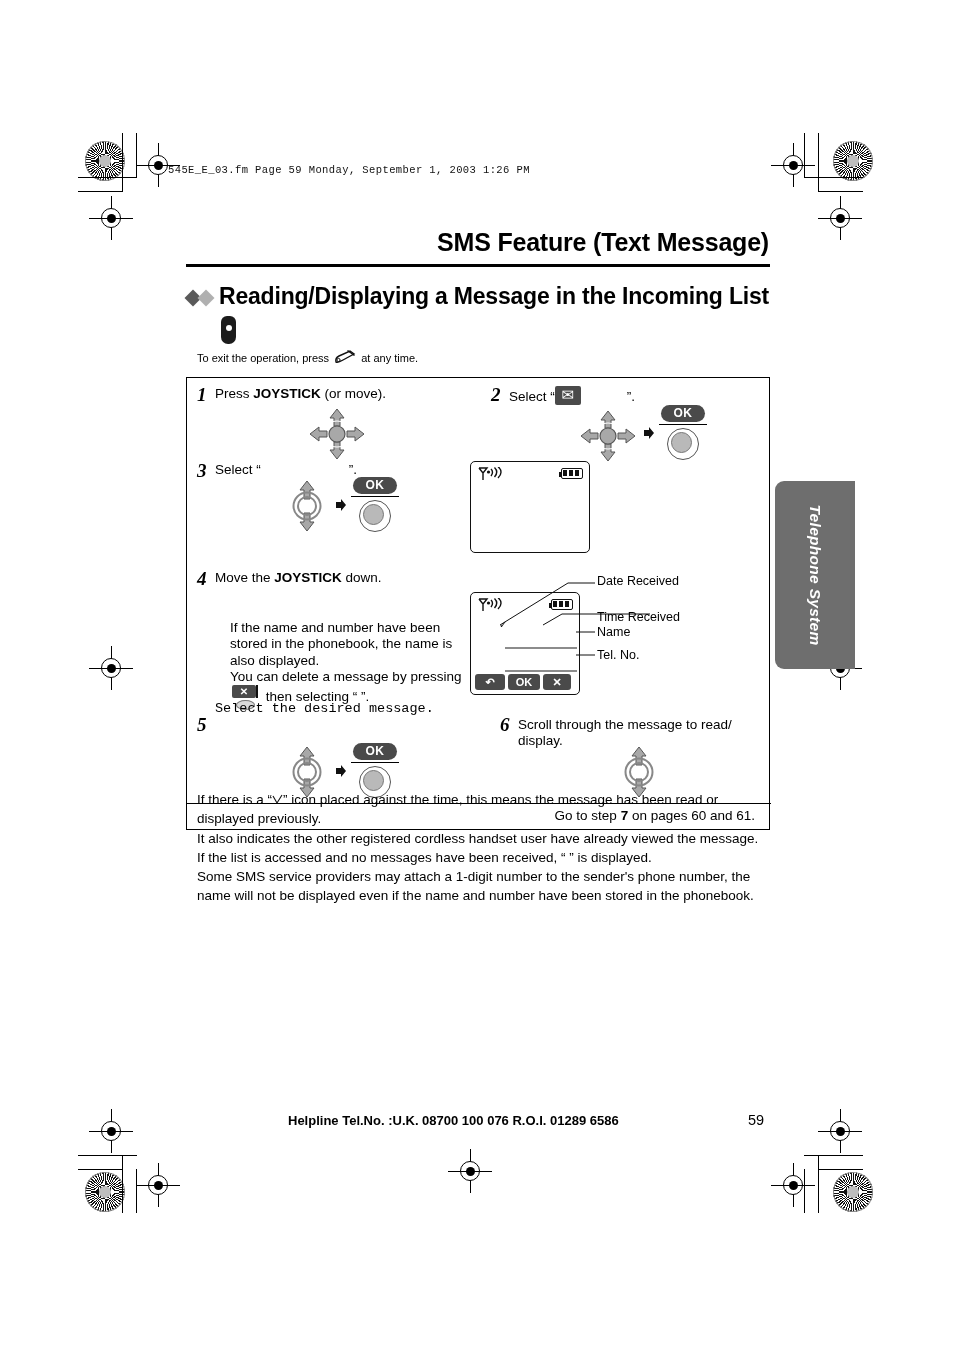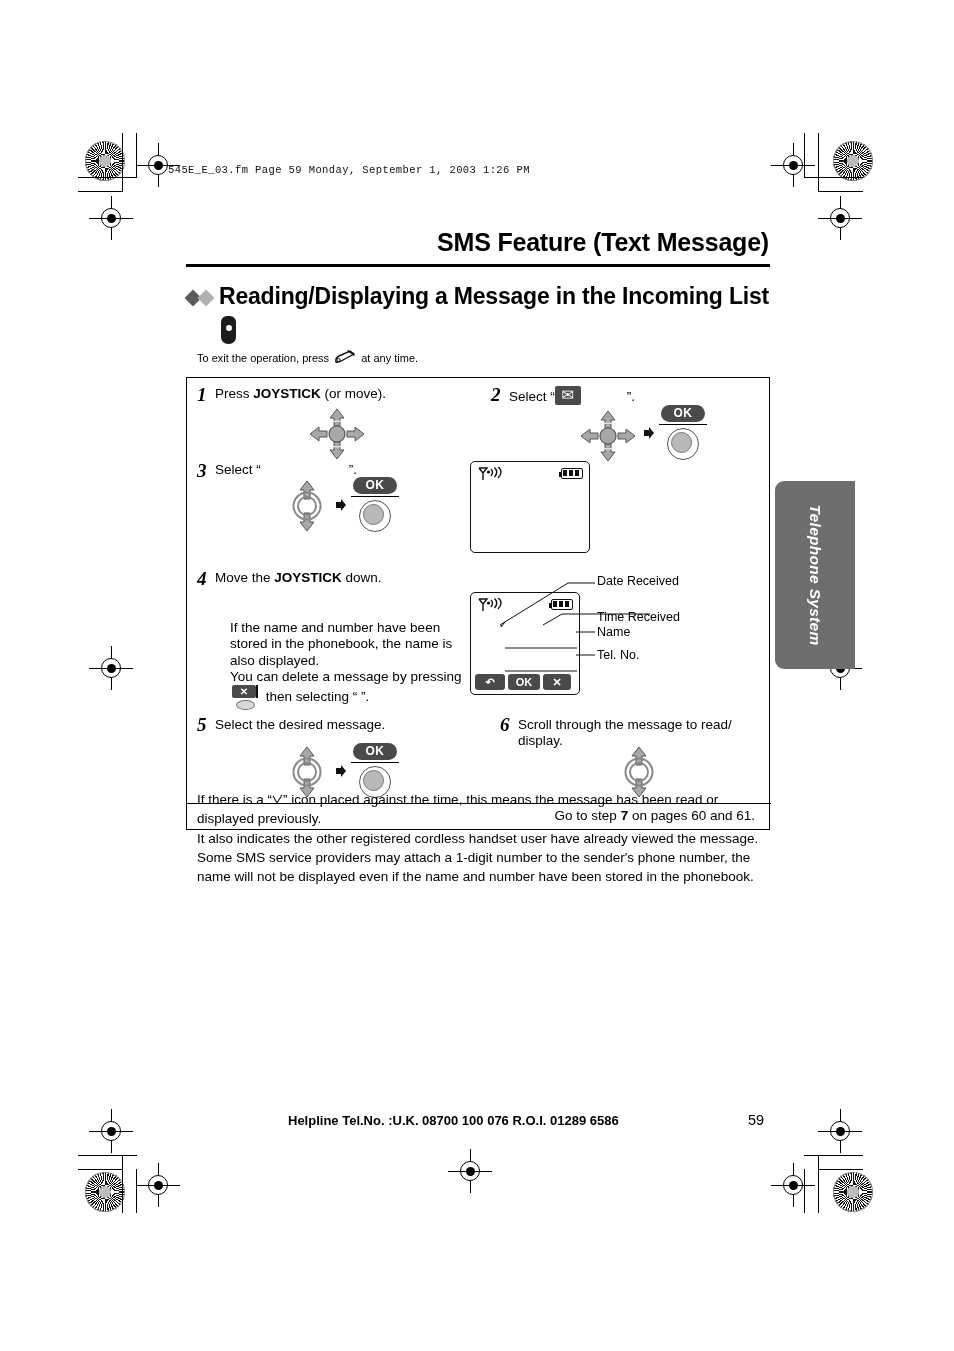--- a/index.html
+++ b/index.html
@@ -327,21 +327,21 @@
     <path d="M106 69 L125 69" fill="none" stroke="#111" stroke-width="1"></path>
     <path d="M106 92 L125 92" fill="none" stroke="#111" stroke-width="1"></path>
   </svg>
 
   <div class="calltxt" style="left:410px;top:196px;">Date Received</div>
   <div class="calltxt" style="left:410px;top:232px;">Time Received</div>
   <div class="calltxt" style="left:410px;top:247px;">Name</div>
   <div class="calltxt" style="left:410px;top:270px;">Tel. No.</div>
 
   <div class="stepnum" style="left:10px;top:336px;">5</div>
-  <div class="steptxt" style="left:28px;top:339px;width:250px;">Select the desired message.</div>
+  <div class="steptxt" style="left:28px;top:323px;width:250px;font-family:Liberation Mono, monospace;">Select the desired message.</div>
   <div class="joy2" style="left:103px;top:368px;">
     <svg width="34" height="52" viewBox="0 0 34 52">
       <g fill="#a8a8a8" stroke="#555" stroke-width="1">
         <path d="M17 1 L24 10 L20 10 L20 19 L14 19 L14 10 L10 10 Z"></path>
         <path d="M17 51 L10 42 L14 42 L14 33 L20 33 L20 42 L24 42 Z"></path>
       </g>
       <circle cx="17" cy="26" r="9" fill="none" stroke="#888" stroke-width="2"></circle>
       <circle cx="17" cy="26" r="13.5" fill="none" stroke="#888" stroke-width="2"></circle>
     </svg>
   </div>
@@ -376,20 +376,21 @@
   </div>
 </div>
 
 <div class="notes">
   <div>
     <span>If there is a “</span><span class="vmark"><svg width="11" height="11" viewBox="0 0 11 11">
           <path d="M1 2 L5 9 L10 1" fill="none" stroke="#111" stroke-width="1.1"></path>
         </svg></span><span>” icon placed against the time, this means the message has been read or displayed previously.</span>
   </div>
   <div>It also indicates the other registered cordless handset user have already viewed the message.</div>
+  <div>If the list is accessed and no messages have been received, “                                      ” is displayed.</div>
   <div>Some SMS service providers may attach a 1-digit number to the sender's phone number, the name will not be displayed even if the name and number have been stored in the phonebook.</div>
 </div>
 
 <div class="sidetab">
   <span>Telephone System</span>
 </div>
 
 <div class="footer">Helpline Tel.No. :U.K. 08700 100 076  R.O.I. 01289 6586</div>
 <div class="pageno">59</div>
 

